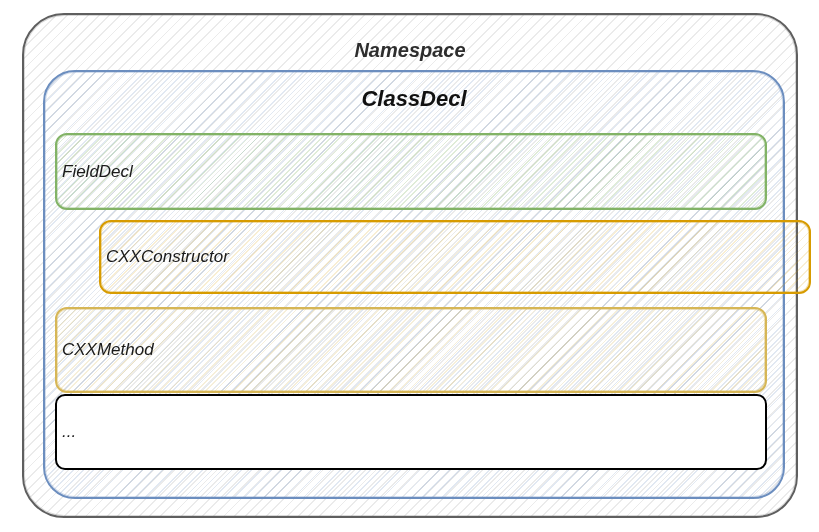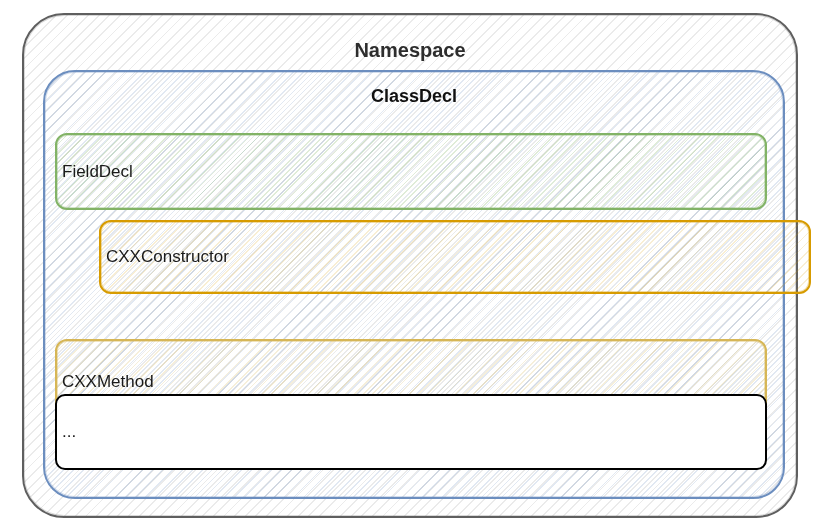--- a/index.html
+++ b/index.html
@@ -23,20 +23,21 @@
   
   .ns-box {
     left: 22px; top: 13px;
     width: 776px; height: 505px;
     border-width: 2.5px;
     border-radius: 42px;
     background: repeating-linear-gradient(135deg,
       rgba(130,130,130,0.16) 0px, rgba(130,130,130,0.16) 1.3px,
       transparent 1.3px, transparent 7.5px);
     box-shadow: inset 0 0 0 1px rgba(100,100,100,0.25);
+    font-style: italic;
   }
   .ns-title {
     position: absolute;
     left: 0; top: 24px;
     width: 100%;
     text-align: center;
     font-size: 20px;
     font-weight: bold;
     color: #2d2d2d;
   }
@@ -49,21 +50,21 @@
     background: repeating-linear-gradient(135deg,
       rgba(108,142,191,0.20) 0px, rgba(108,142,191,0.20) 1.2px,
       transparent 1.2px, transparent 7px);
     box-shadow: inset 0 0 0 1px rgba(108,142,191,0.30);
   }
   .class-title {
     position: absolute;
     left: 0; top: 14px;
     width: 100%;
     text-align: center;
-    font-size: 18px;
+    font-size: 22px;
     font-weight: bold;
     color: #111111;
   }
   
   .member {
     left: 53px;
     width: 712px;
     border-width: 2.5px;
     border-radius: 12px;
     display: flex;
@@ -85,21 +86,20 @@
       rgba(215,155,0,0.17) 0px, rgba(215,155,0,0.17) 1.2px,
       transparent 1.2px, transparent 6.5px);
     box-shadow: inset 0 0 0 1px rgba(215,155,0,0.35);
   }
   .member-cxxmethod {
     top: 305px; height: 86px;
     background: repeating-linear-gradient(135deg,
       rgba(214,182,86,0.22) 0px, rgba(214,182,86,0.22) 1.2px,
       transparent 1.2px, transparent 6.5px);
     box-shadow: inset 0 0 0 1px rgba(214,182,86,0.40);
-    margin-top: 32px;
   }
   .member-ellipsis {
     top: 392px; height: 76px;
     background: #ffffff;
     border-radius: 10px;
   }
 </style>
 </head>
 <body>
 

